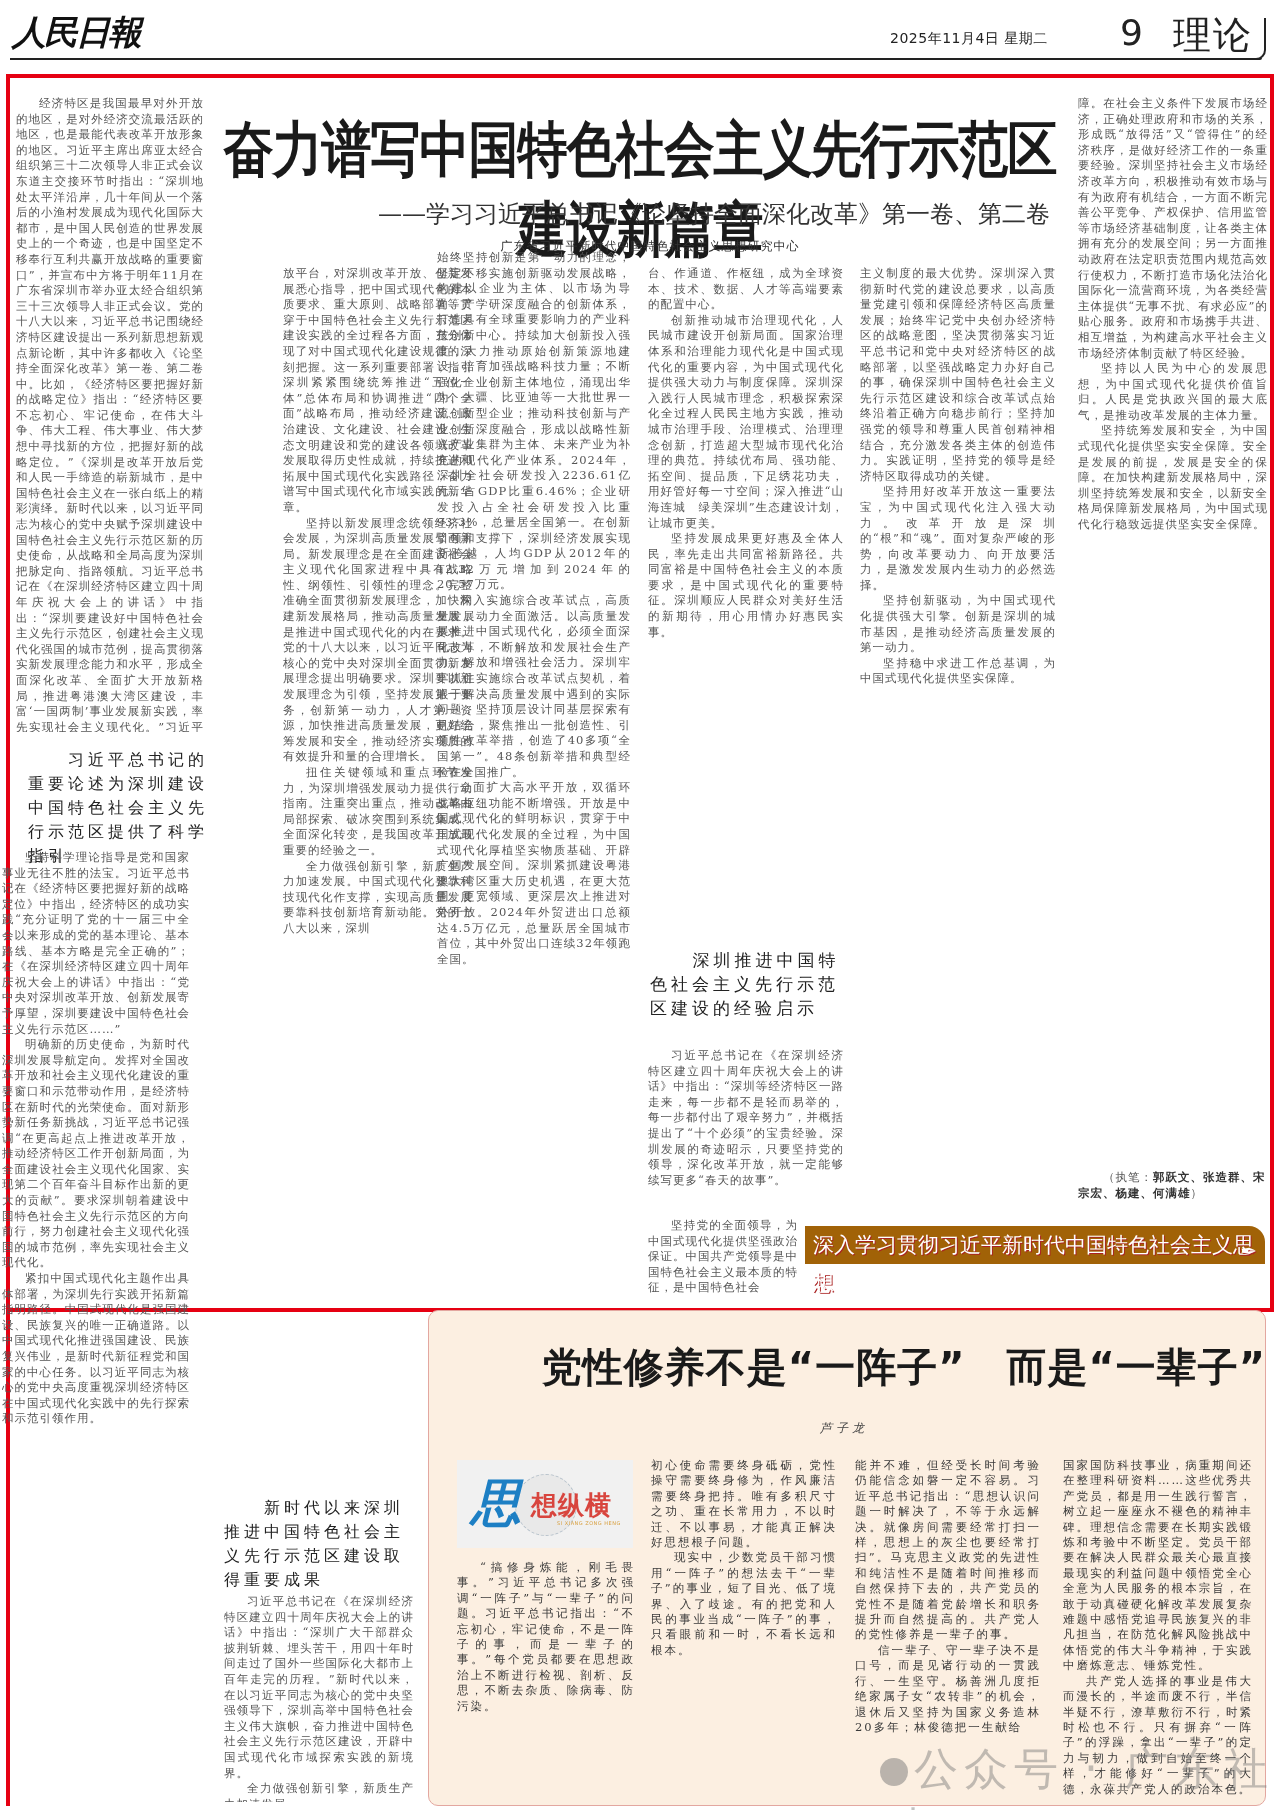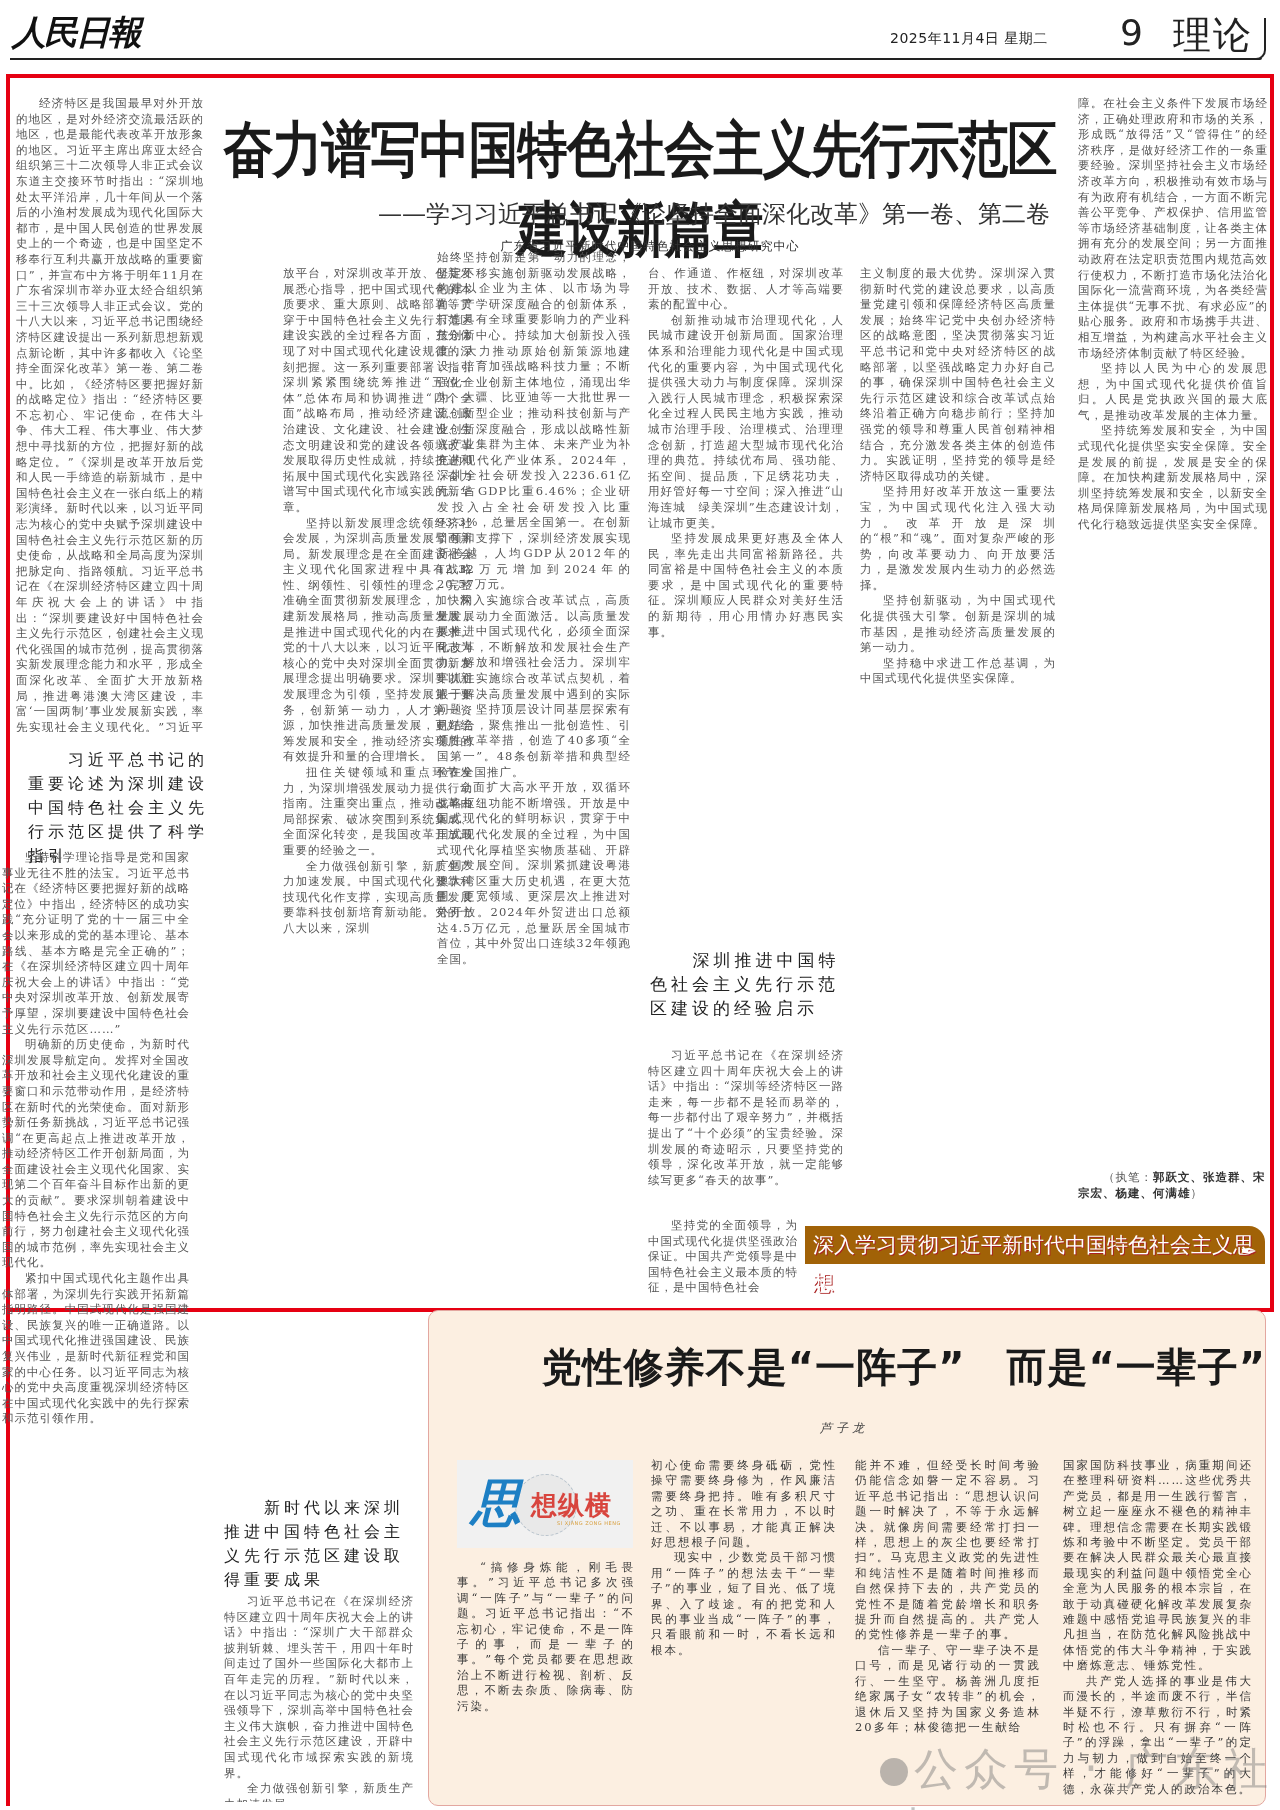--- a/index.html
+++ b/index.html
@@ -89,21 +89,21 @@
   <p>全力做强创新引擎，新质生产力加速发展。</p>
 </div>
 
 <div class="col" style="left:437px; top:250px; width:194px; height:1030px;">
   <p class="noindent">始终坚持创新是第一动力的理念，坚定不移实施创新驱动发展战略，构建以企业为主体、以市场为导向、产学研深度融合的创新体系，打造具有全球重要影响力的产业科技创新中心。持续加大创新投入强度，大力推动原始创新策源地建设，培育加强战略科技力量；不断强化企业创新主体地位，涌现出华为、大疆、比亚迪等一大批世界一流创新型企业；推动科技创新与产业创新深度融合，形成以战略性新兴产业集群为主体、未来产业为补充的现代化产业体系。2024年，深圳全社会研发投入2236.61亿元，占GDP比重6.46%；企业研发投入占全社会研发投入比重93.3%，总量居全国第一。在创新引领和支撑下，深圳经济发展实现新跨越，人均GDP从2012年的12.32万元增加到2024年的20.57万元。</p>
   <p>深入实施综合改革试点，高质量发展动力全面激活。以高质量发展推进中国式现代化，必须全面深化改革，不断解放和发展社会生产力、解放和增强社会活力。深圳牢牢抓住实施综合改革试点契机，着眼于解决高质量发展中遇到的实际问题，坚持顶层设计同基层探索有机结合，聚焦推出一批创造性、引领性改革举措，创造了40多项“全国第一”。48条创新举措和典型经验在全国推广。</p>
   <p>全面扩大高水平开放，双循环战略枢纽功能不断增强。开放是中国式现代化的鲜明标识，贯穿于中国式现代化发展的全过程，为中国式现代化厚植坚实物质基础、开辟广阔发展空间。深圳紧抓建设粤港澳大湾区重大历史机遇，在更大范围、更宽领域、更深层次上推进对外开放。2024年外贸进出口总额达4.5万亿元，总量跃居全国城市首位，其中外贸出口连续32年领跑全国。</p>
 </div>
 
 <div class="col" style="left:648px; top:266px; width:196px; height:636px;">
-  <p class="noindent">台、作通道、作枢纽，对深圳改革开放、技术、数据、人才等高端要素的配置中心。</p>
+  <p class="noindent">台、作通道、作枢纽，成为全球资本、技术、数据、人才等高端要素的配置中心。</p>
   <p>创新推动城市治理现代化，人民城市建设开创新局面。国家治理体系和治理能力现代化是中国式现代化的重要内容，为中国式现代化提供强大动力与制度保障。深圳深入践行人民城市理念，积极探索深化全过程人民民主地方实践，推动城市治理手段、治理模式、治理理念创新，打造超大型城市现代化治理的典范。持续优布局、强功能、拓空间、提品质，下足绣花功夫，用好管好每一寸空间；深入推进“山海连城　绿美深圳”生态建设计划，让城市更美。</p>
   <p>坚持发展成果更好惠及全体人民，率先走出共同富裕新路径。共同富裕是中国特色社会主义的本质要求，是中国式现代化的重要特征。深圳顺应人民群众对美好生活的新期待，用心用情办好惠民实事。</p>
 </div>
 <div class="sub-heading" style="left:650px; top:948px; width:196px; font-size:17px;">深圳推进中国特色社会主义先行示范区建设的经验启示</div>
 <div class="col" style="left:648px; top:1048px; width:196px; height:170px;">
   <p>习近平总书记在《在深圳经济特区建立四十周年庆祝大会上的讲话》中指出：“深圳等经济特区一路走来，每一步都不是轻而易举的，每一步都付出了艰辛努力”，并概括提出了“十个必须”的宝贵经验。深圳发展的奇迹昭示，只要坚持党的领导，深化改革开放，就一定能够续写更多“春天的故事”。</p>
 </div>
 <div class="col" style="left:648px; top:1218px; width:150px; height:80px;">
   <p>坚持党的全面领导，为中国式现代化提供坚强政治保证。中国共产党领导是中国特色社会主义最本质的特征，是中国特色社会</p>
 </div>

